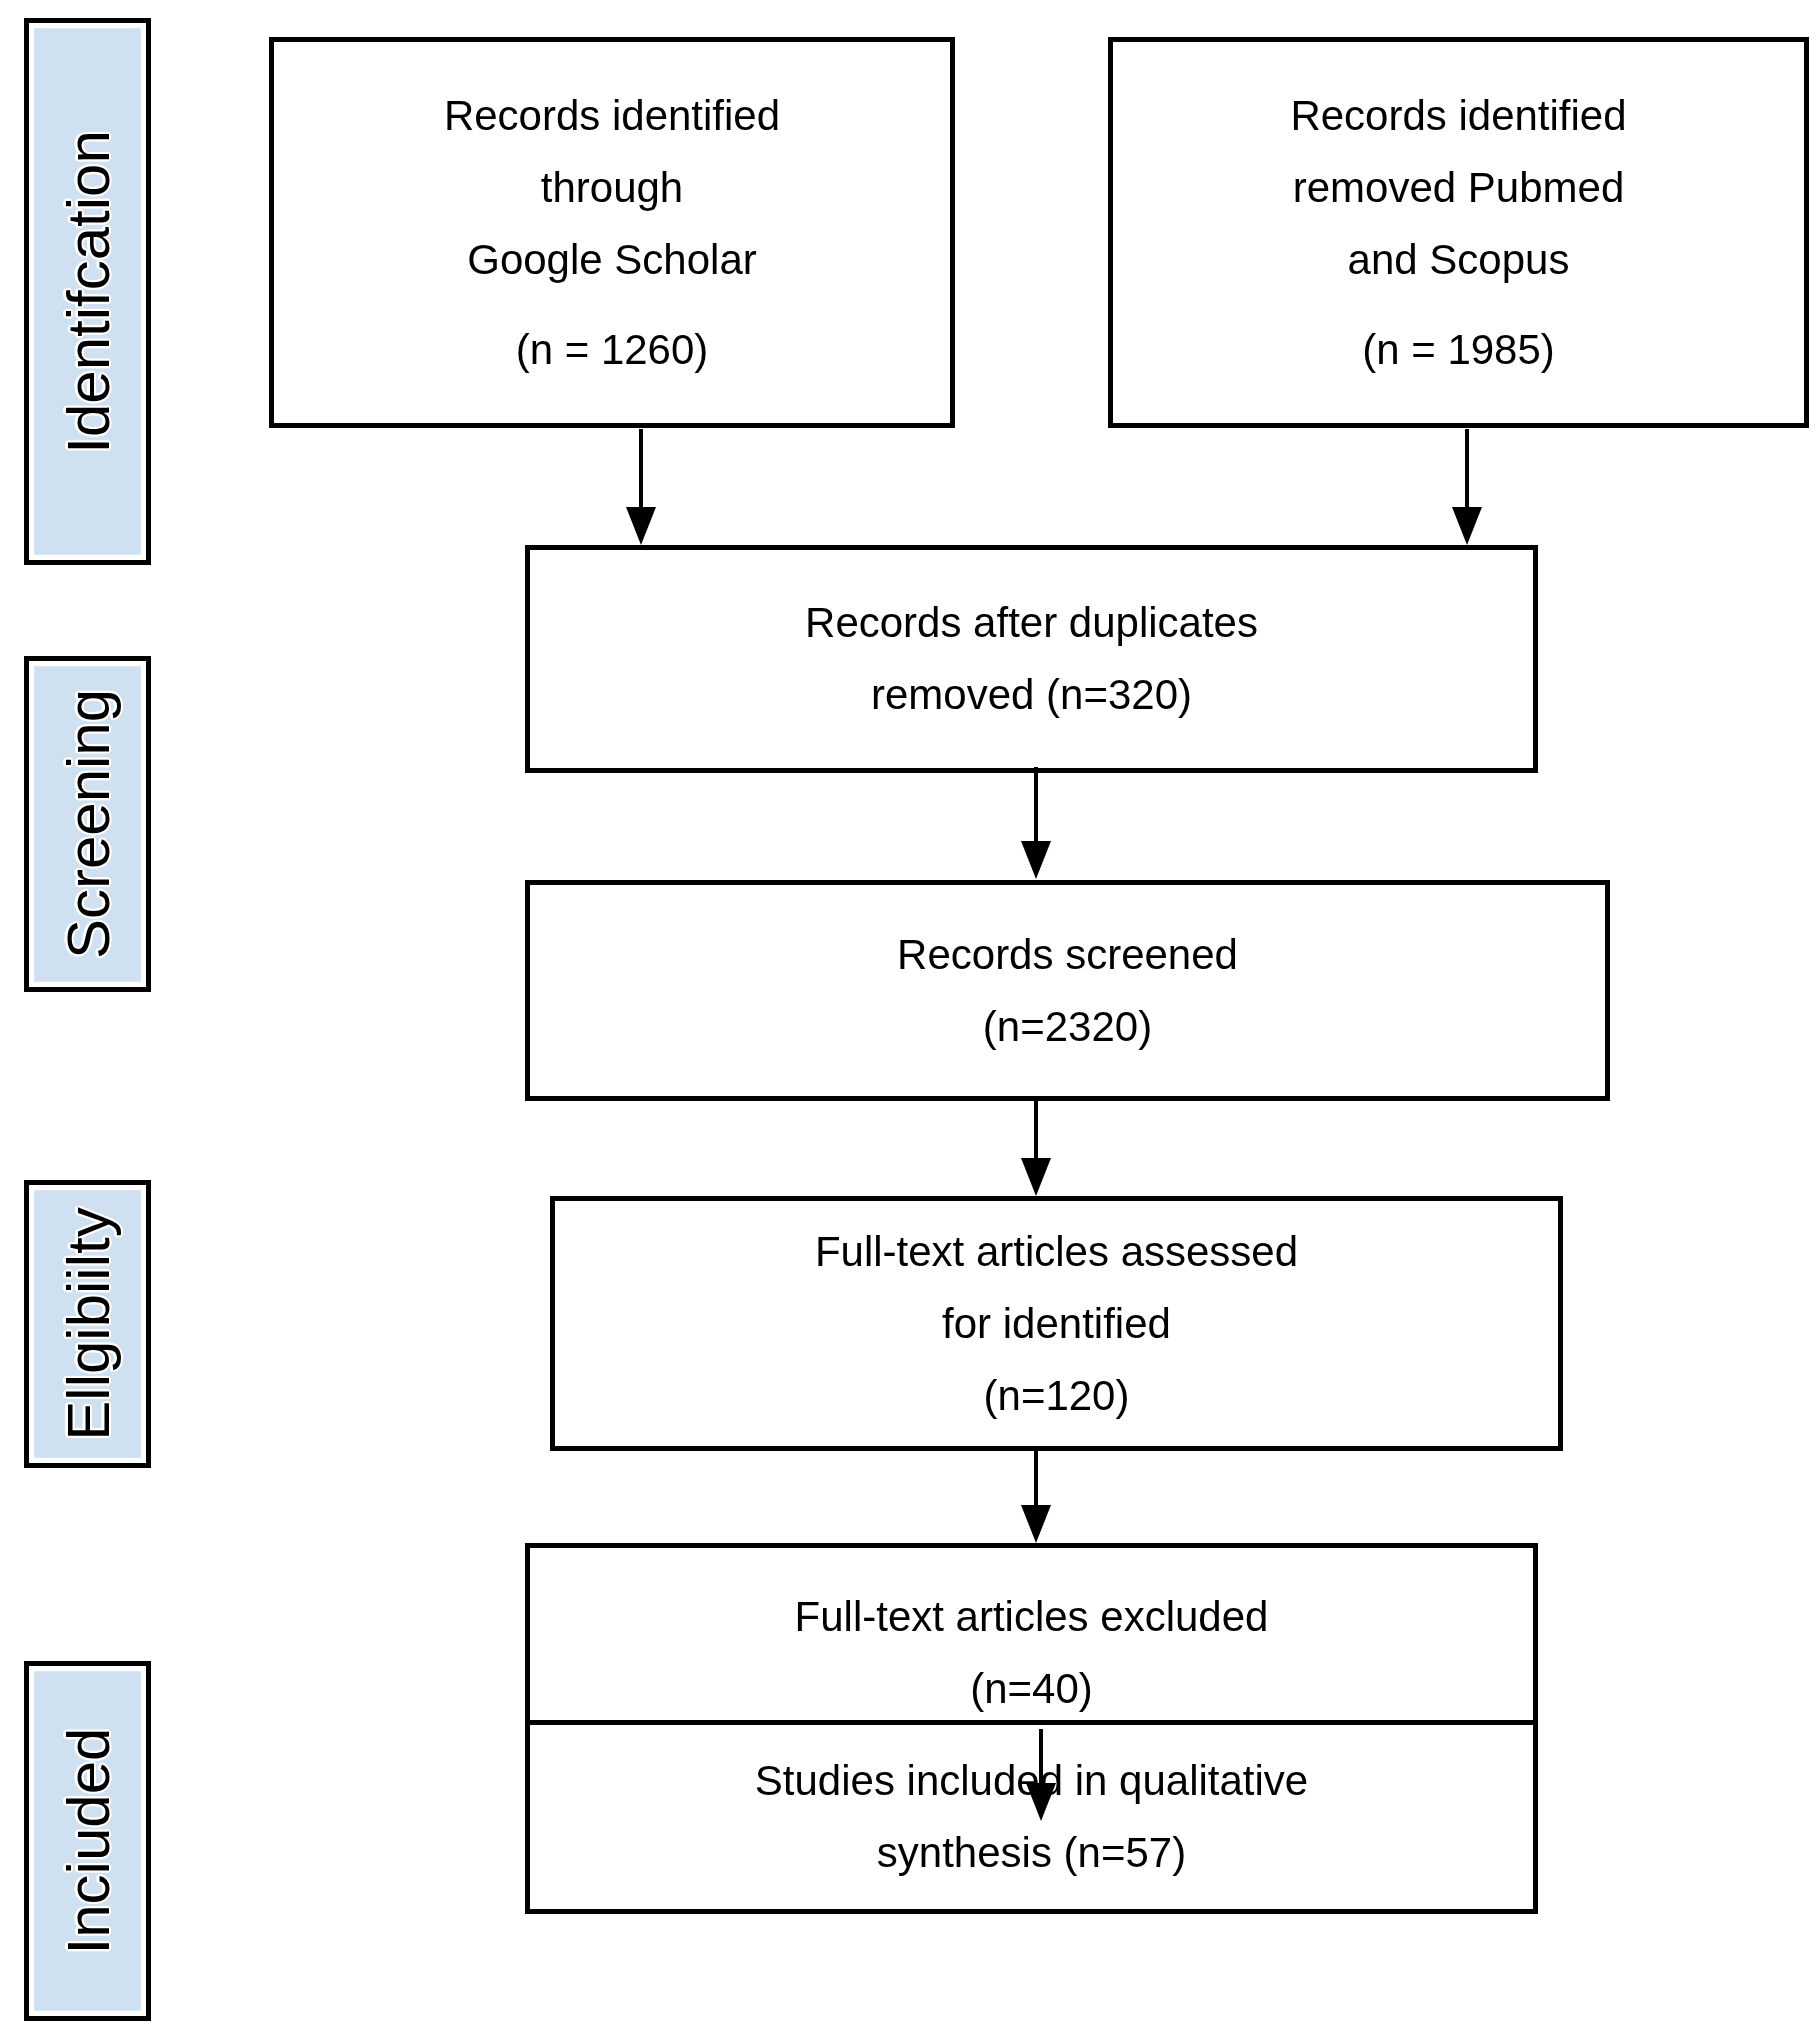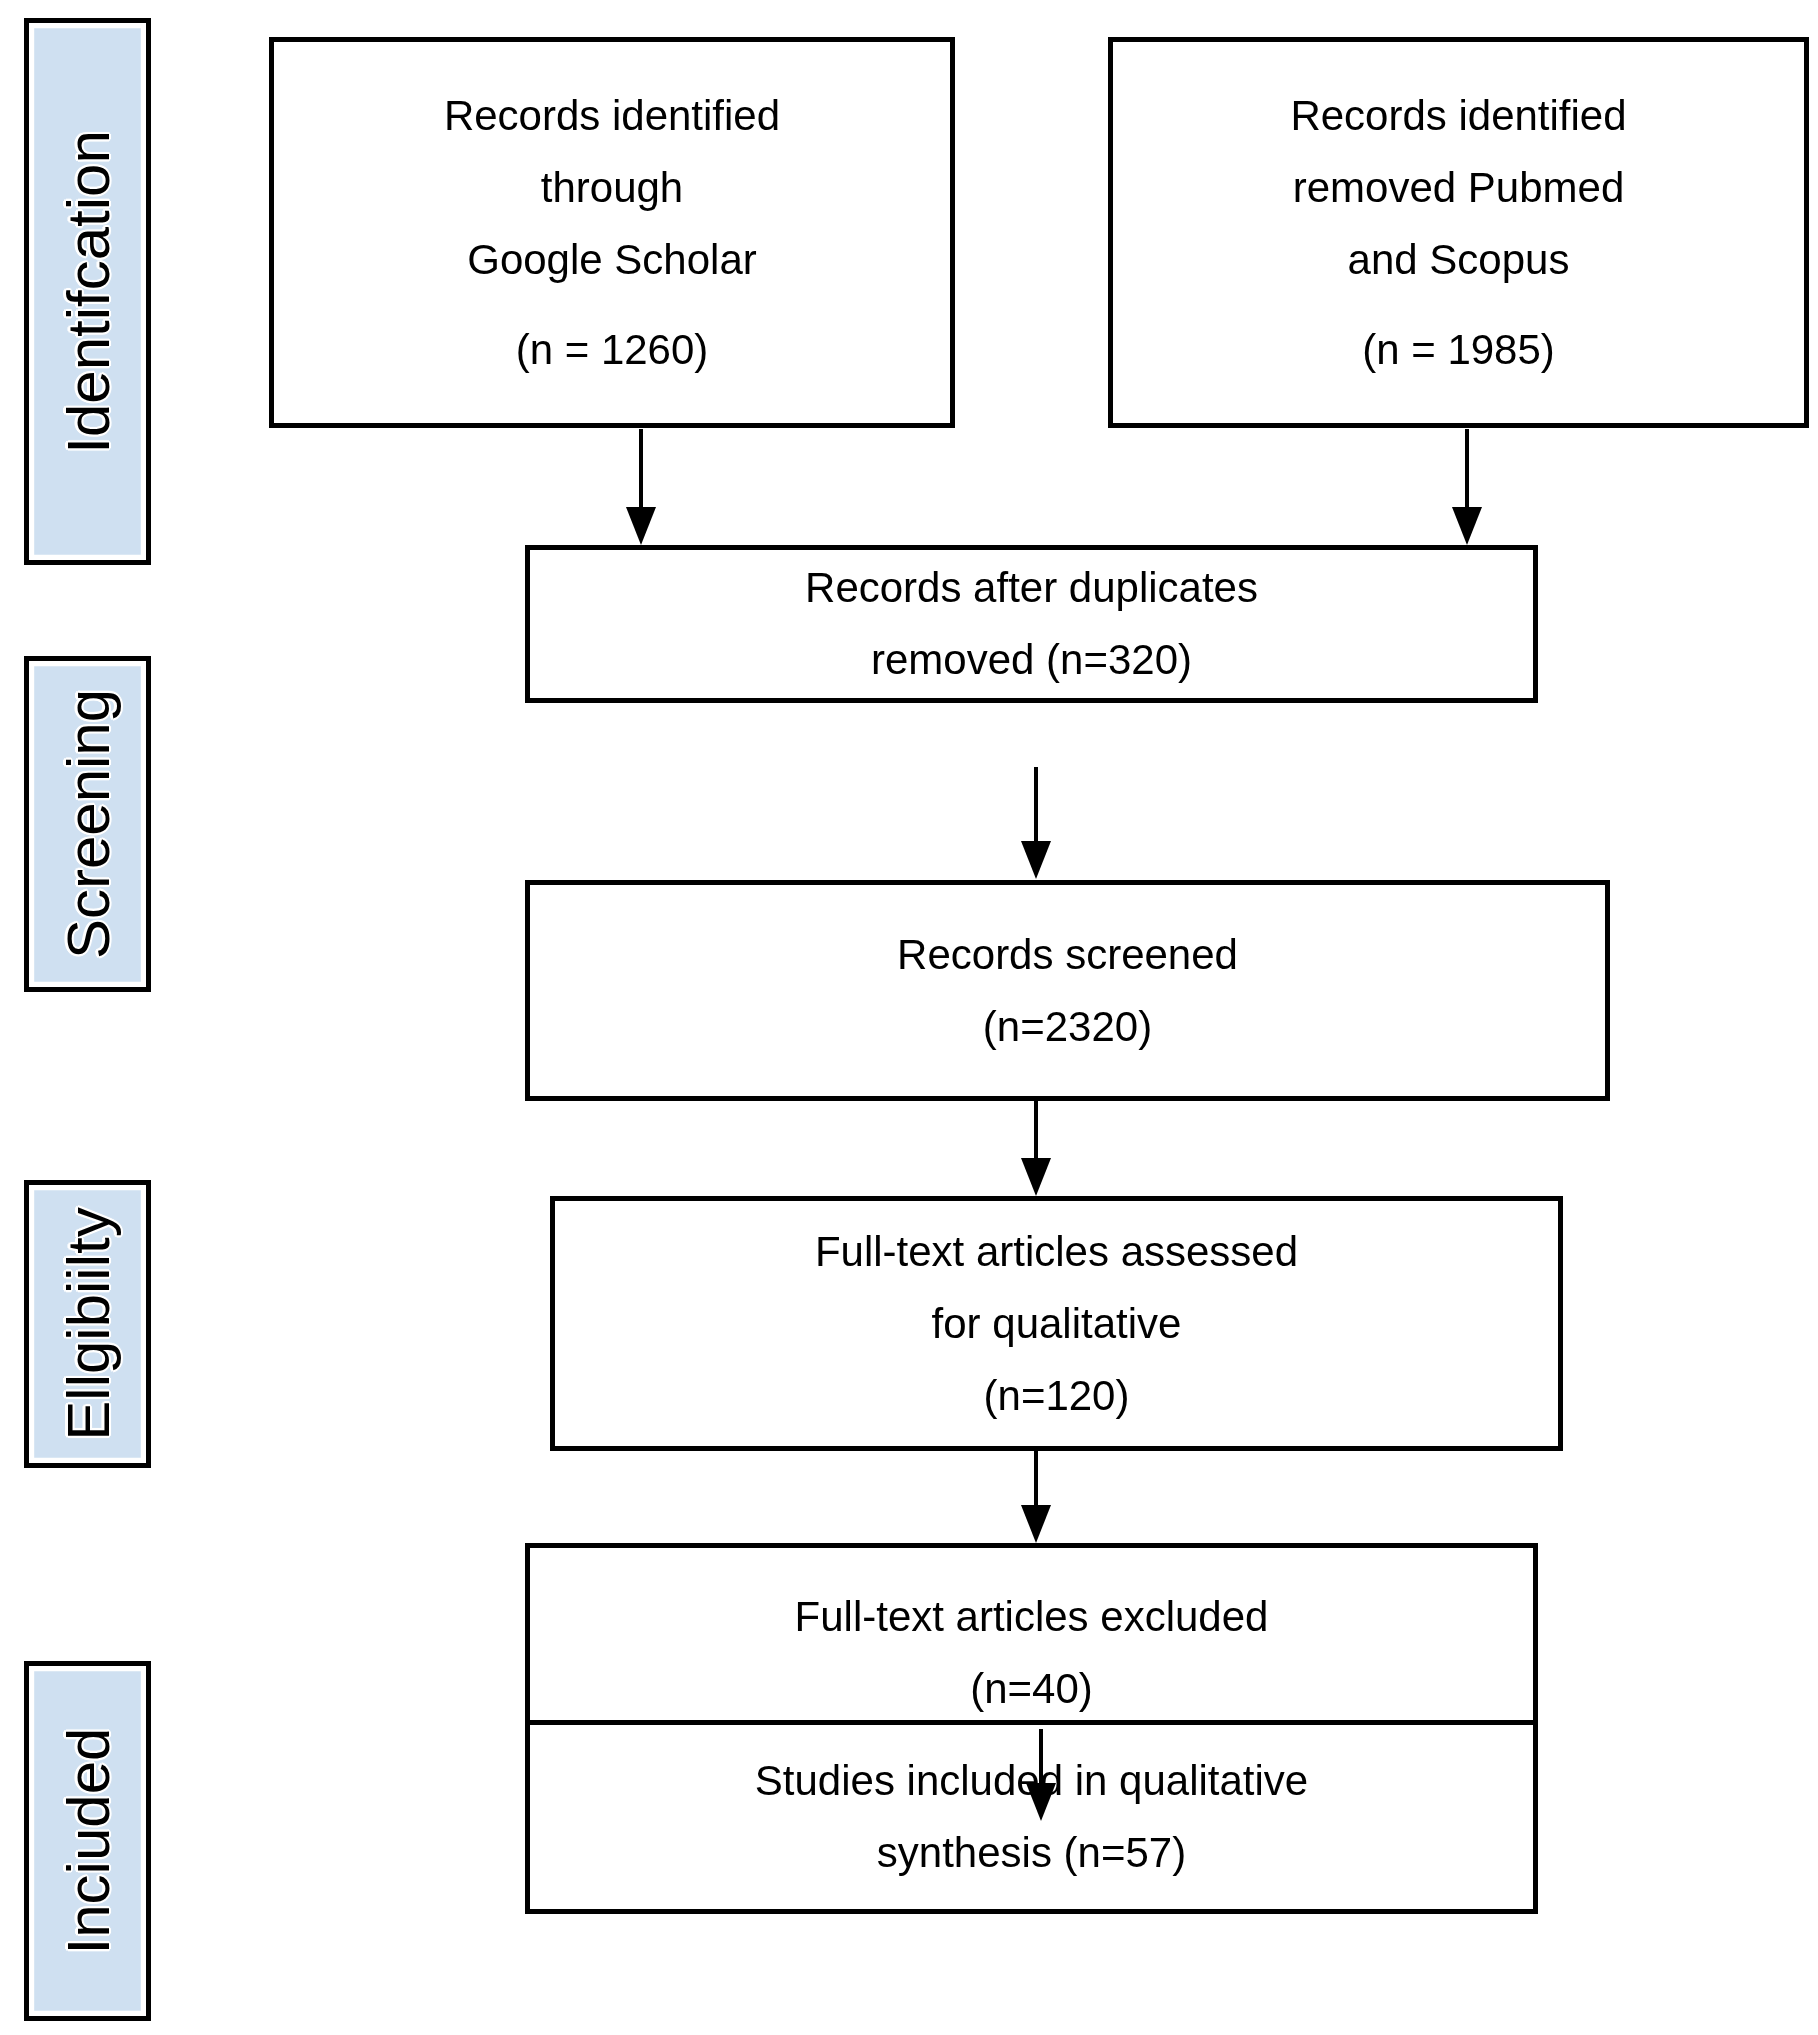--- a/index.html
+++ b/index.html
@@ -37,21 +37,21 @@
     position:absolute;
     background:var(--box_fill);
     border:5.2px solid var(--line);
     display:flex;flex-direction:column;
     align-items:center;justify-content:center;
     text-align:center;color:var(--text);
     font-size:42px;line-height:72px;
   }
   .box-a{left:269px;top:37px;width:686px;height:391px;}
   .box-b{left:1108px;top:37px;width:701px;height:391px;}
-  .box-dup{left:525px;top:545px;width:1013px;height:158px;}
+  .box-dup{left:525px;top:545px;width:1013px;height:228px;}
   .box-screened{left:525px;top:880px;width:1085px;height:221px;}
   .box-assessed{left:525px;top:1196px;width:1013px;height:255px;margin-left:25px;}
   .box-excluded{left:525px;top:1543px;width:1013px;height:220px;}
   .box-included{left:525px;top:1720px;width:1013px;height:194px;}
   .count{margin-top:18px;}
 
   
   .vline{position:absolute;width:4.4px;background:var(--line);}
   .head{
     position:absolute;width:0;height:0;
@@ -109,21 +109,21 @@
     <div>removed (n=320)</div>
   </div>
 
   <div class="flowbox box-screened">
     <div>Records screened</div>
     <div>(n=2320)</div>
   </div>
 
   <div class="flowbox box-assessed">
     <div>Full-text articles assessed</div>
-    <div>for qualitative</div>
+    <div>for identified</div>
     <div>(n=120)</div>
   </div>
 
   <div class="flowbox box-excluded">
     <div>Full-text articles excluded</div>
     <div>(n=40)</div>
   </div>
 
   <div class="flowbox box-included">
     <div>Studies included in qualitative</div>

